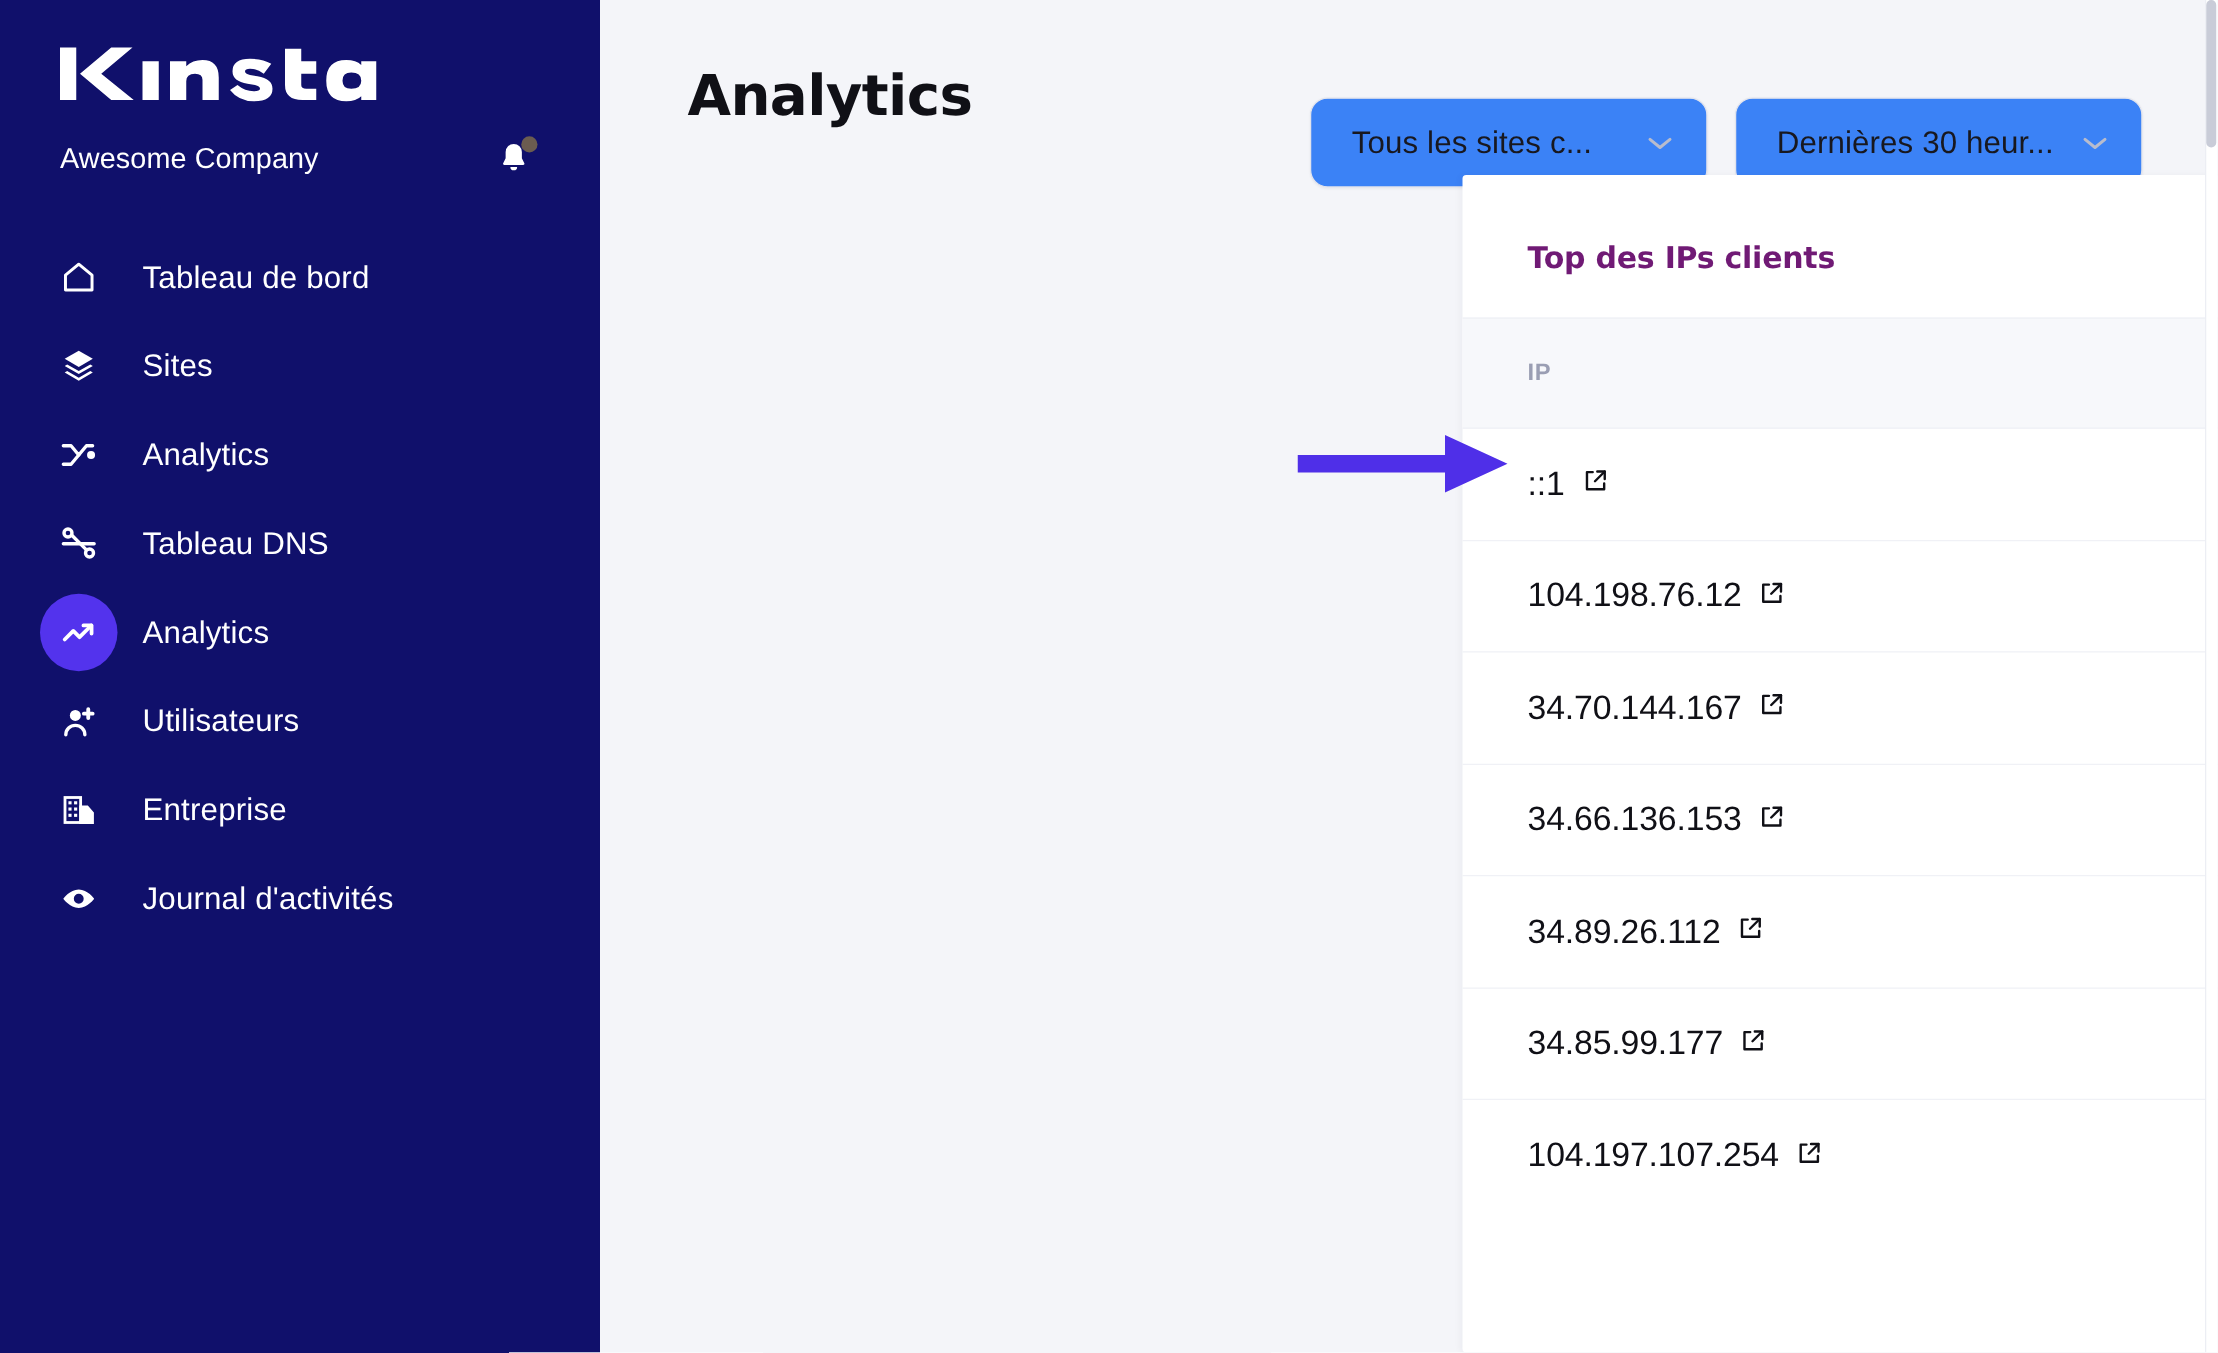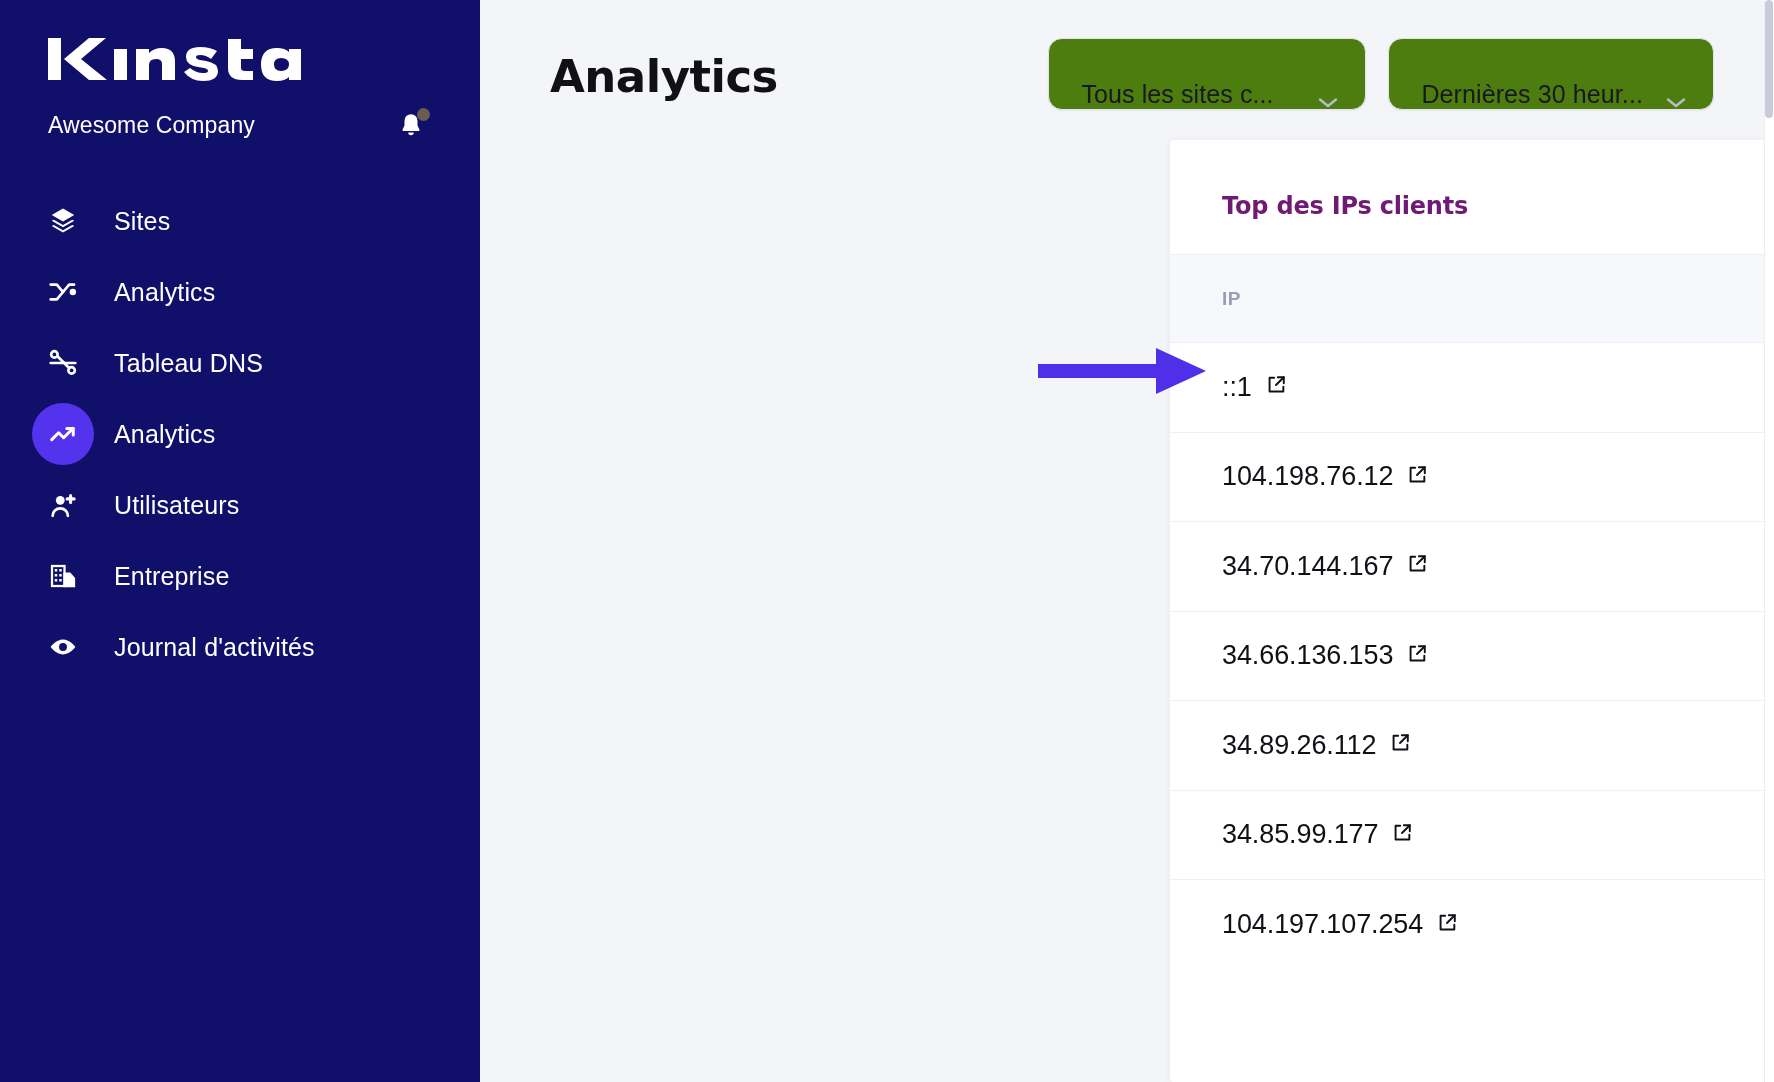--- a/index.html
+++ b/index.html
@@ -133,31 +133,32 @@
 
   .topbar-controls {
     position: absolute;
     right: 60px;
     top: 38px;
     display: flex;
     gap: 22px;
   }
 
   .dropdown {
-    background: #4d7c0f;
+    background: #3b82f6;
     border: 1px solid #e2e4ed;
     border-radius: 14px;
     height: 72px;
     display: flex;
-    align-items: flex-end;
+    align-items: center;
     justify-content: space-between;
     padding: 0 26px 0 32px;
     box-shadow: 0 1px 2px rgba(18,18,40,0.05);
     cursor: pointer;
     min-width: 318px;
+    margin-top: 40px;
   }
 
   .dropdown-label {
     font-size: 25px;
     color: #18181f;
     white-space: nowrap;
     letter-spacing: 0.1px;
   }
 
   .chev {
@@ -300,20 +301,28 @@
         <svg width="26" height="28" viewBox="0 0 24 24" fill="#ffffff">
           <path d="M12 2a6 6 0 0 0-6 6v4.5L4.2 16.2c-.3.6.1 1.3.8 1.3h14c.7 0 1.1-.7.8-1.3L18 12.5V8a6 6 0 0 0-6-6z"></path>
           <path d="M9.5 19a2.5 2.5 0 0 0 5 0z"></path>
         </svg>
         <span class="bell-dot"></span>
       </span>
     </div>
 
     <nav class="nav">
 
+      <div class="nav-item">
+        <span class="nav-icon">
+          <svg width="30" height="30" viewBox="0 0 24 24" fill="none" stroke="#ffffff" stroke-width="1.9" stroke-linejoin="round">
+            <path d="M3.5 10.5 12 3.5l8.5 7v9.5h-17z"></path>
+          </svg>
+        </span>
+        <span class="nav-label">Tableau de bord</span>
+      </div>
 
       <div class="nav-item">
         <span class="nav-icon">
           <svg width="30" height="30" viewBox="0 0 24 24" fill="#ffffff">
             <path d="M12 2 3 7.2l9 5.2 9-5.2z"></path>
             <path d="M12 15.1 4.6 10.9 3 11.8l9 5.2 9-5.2-1.6-.9z"></path>
             <path d="M12 19.3 4.6 15.1 3 16l9 5.2 9-5.2-1.6-.9z"></path>
           </svg>
         </span>
         <span class="nav-label">Sites</span>

